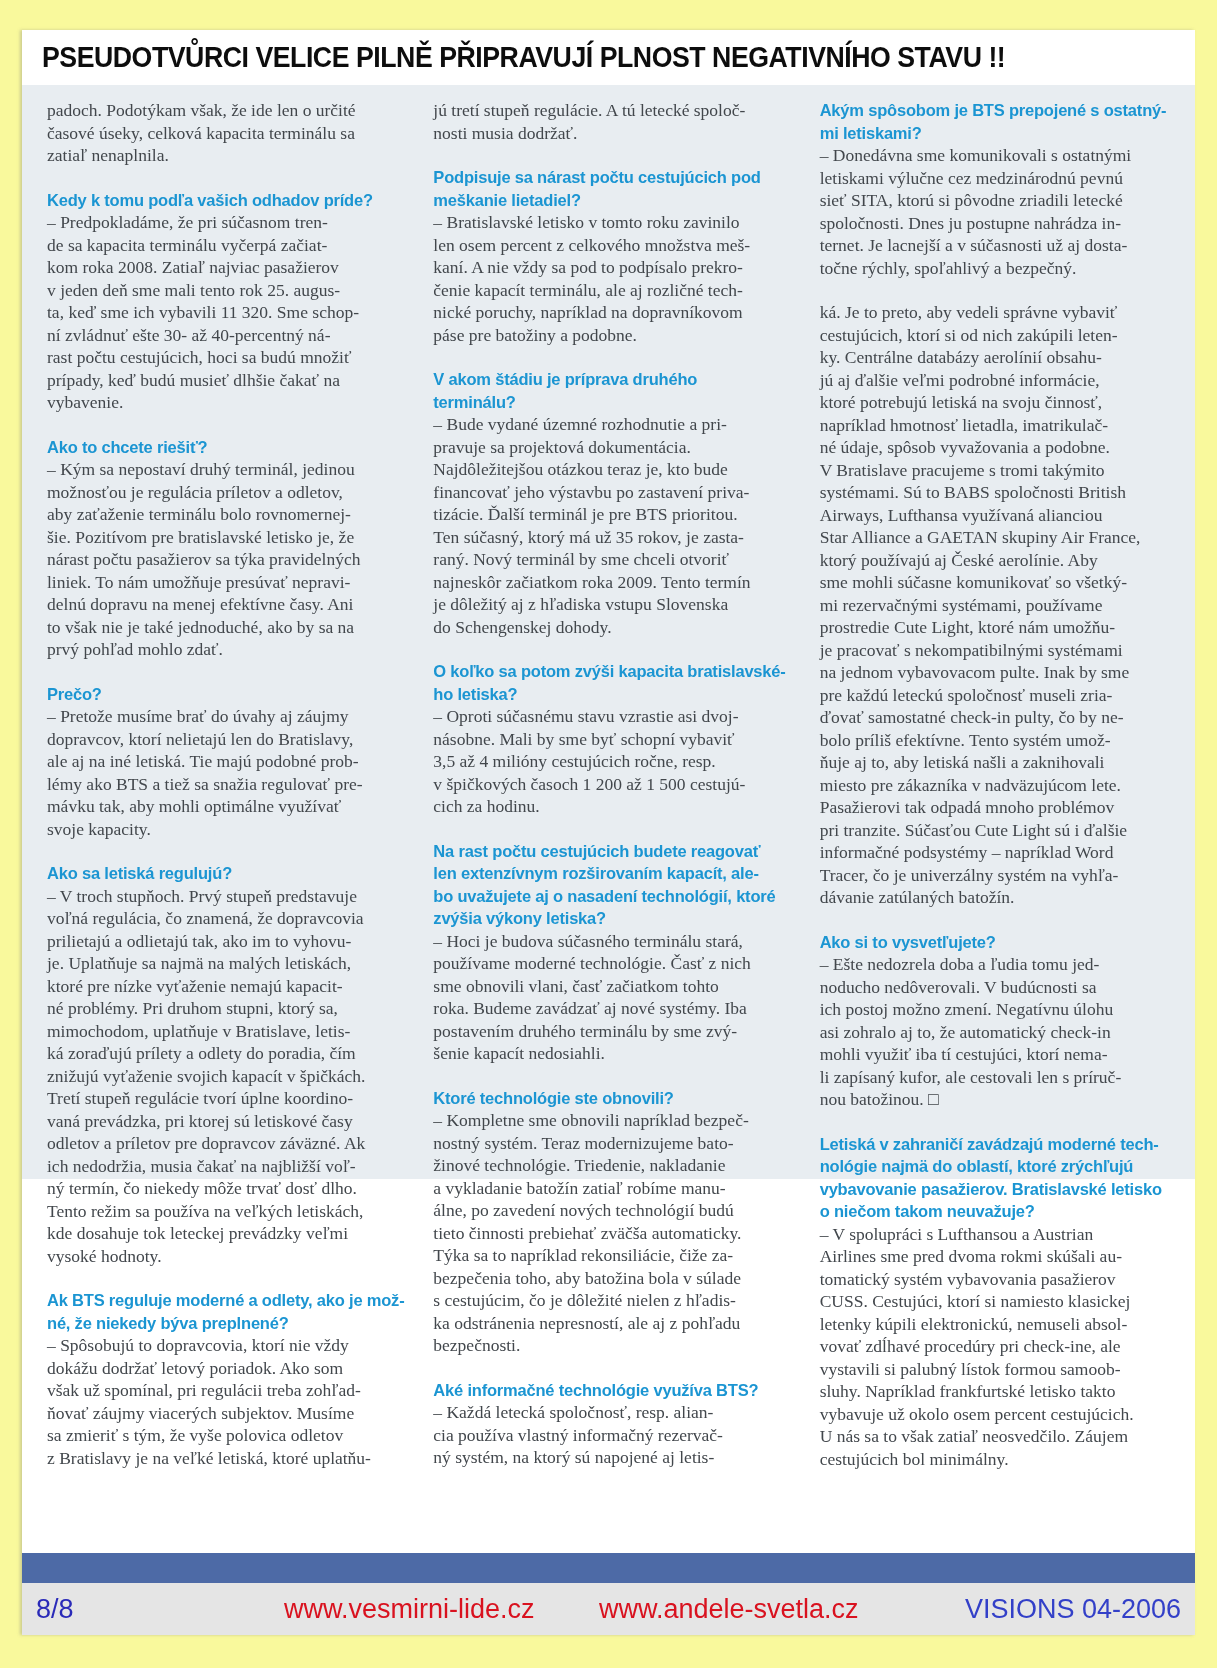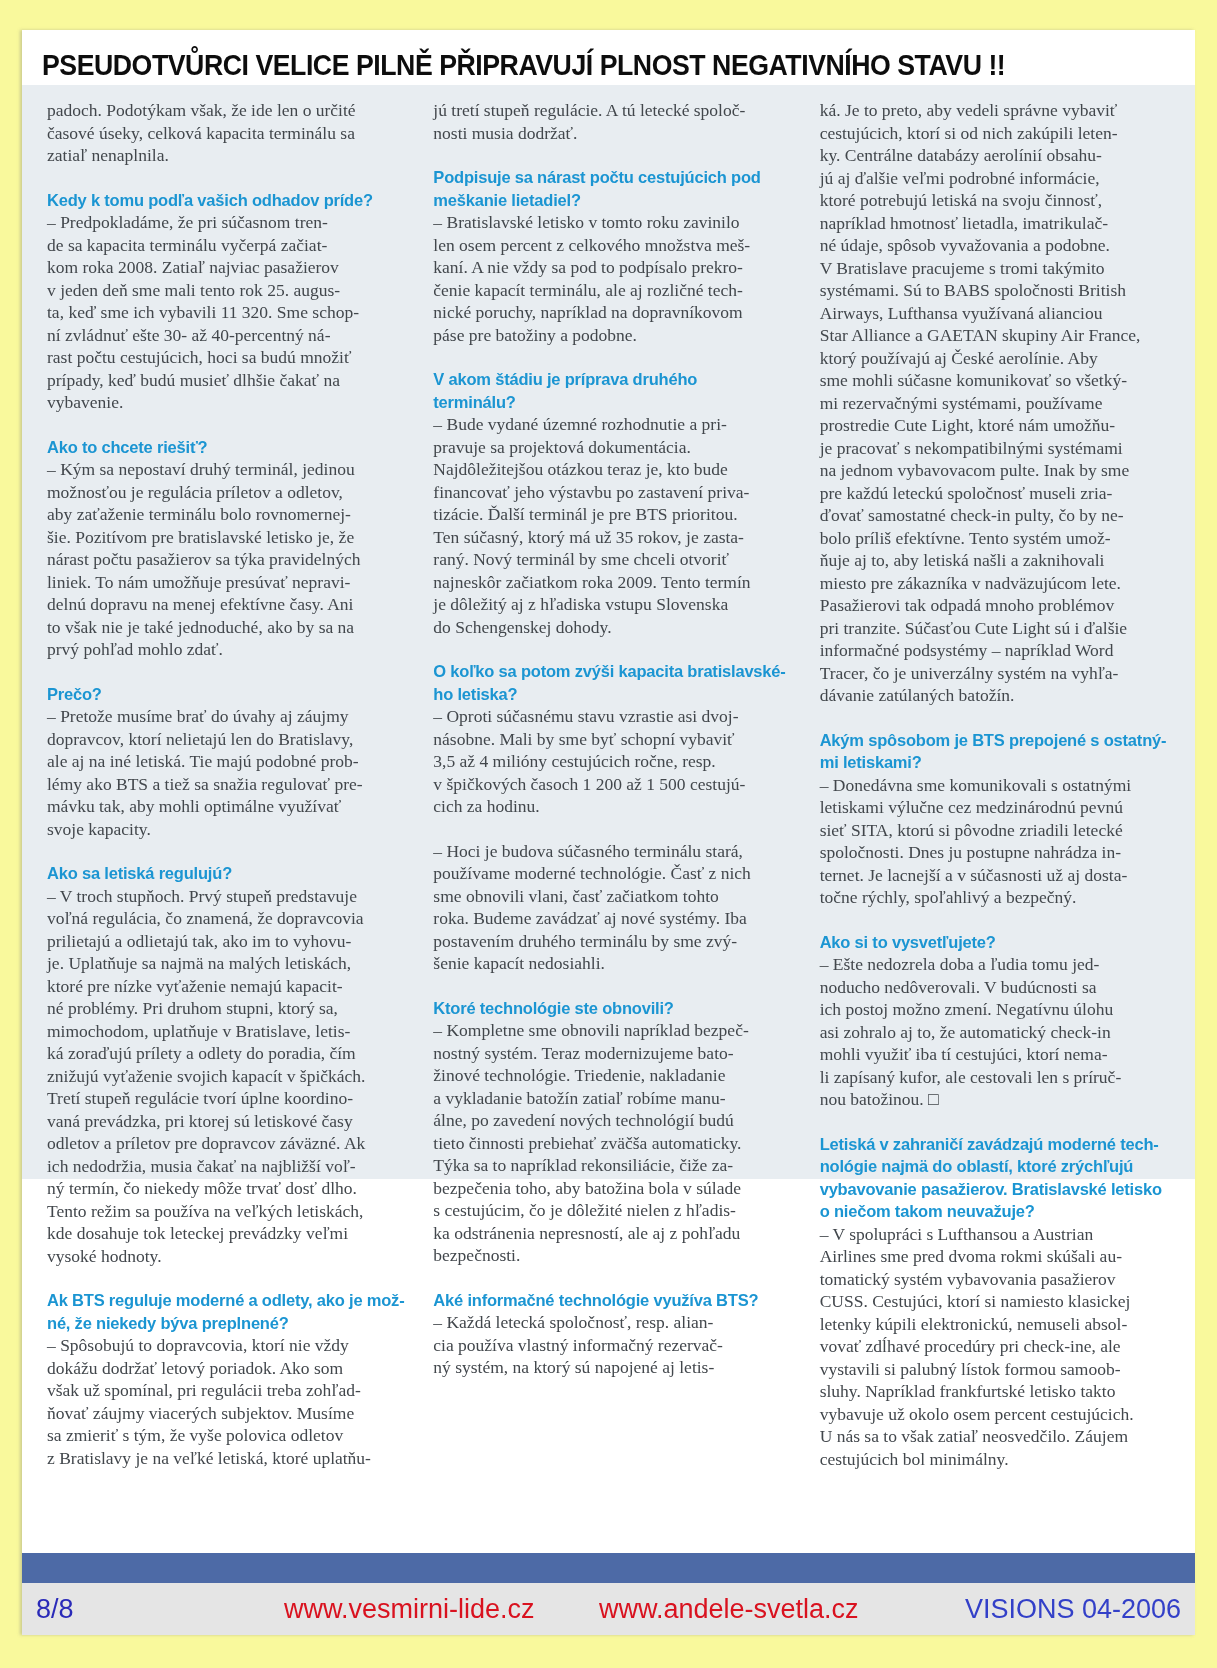--- a/index.html
+++ b/index.html
@@ -12,21 +12,20 @@
   }
   .page {
     position:absolute; left:22px; top:30px;
     width:1173px; height:1605px;
     background:#ffffff;
     box-shadow:-2px 0 3px rgba(120,120,120,.35);
   }
   .headline-band {
     position:absolute; top:0; left:0; right:0; height:39px;
     background:#ffffff;
-    margin-top:8px;
   }
   .headline {
     position:absolute; left:20px; top:7px;
     font-weight:bold; font-size:29px; line-height:40px;
     color:#0d0d0d; white-space:nowrap;
     transform:scaleX(0.92); transform-origin:left center;
     letter-spacing:-0.5px;
   }
   .content {
     position:absolute; top:55px; left:0; right:0; height:1094px;
@@ -181,20 +180,24 @@
       <div class="block">
         <h3 class="q">O koľko sa potom zvýši kapacita bratislavské-
 ho letiska?</h3>
         <p class="a">– Oproti súčasnému stavu vzrastie asi dvoj-
 násobne. Mali by sme byť schopní vybaviť
 3,5 až 4 milióny cestujúcich ročne, resp.
 v špičkových časoch 1 200 až 1 500 cestujú-
 cich za hodinu.</p>
       </div>
       <div class="block">
+        <h3 class="q">Na rast počtu cestujúcich budete reagovať
+len extenzívnym rozširovaním kapacít, ale-
+bo uvažujete aj o nasadení technológií, ktoré
+zvýšia výkony letiska?</h3>
         <p class="a">– Hoci je budova súčasného terminálu stará,
 používame moderné technológie. Časť z nich
 sme obnovili vlani, časť začiatkom tohto
 roka. Budeme zavádzať aj nové systémy. Iba
 postavením druhého terminálu by sme zvý-
 šenie kapacít nedosiahli.</p>
       </div>
       <div class="block">
         <h3 class="q">Ktoré technológie ste obnovili?</h3>
         <p class="a">– Kompletne sme obnovili napríklad bezpeč-
@@ -211,20 +214,30 @@
       </div>
       <div class="block">
         <h3 class="q">Aké informačné technológie využíva BTS?</h3>
         <p class="a">– Každá letecká spoločnosť, resp. alian-
 cia používa vlastný informačný rezervač-
 ný systém, na ktorý sú napojené aj letis-</p>
       </div>
     </div>
 
     <div class="col">
+      <div class="block">
+        <h3 class="q">Akým spôsobom je BTS prepojené s ostatný-
+mi letiskami?</h3>
+        <p class="a">– Donedávna sme komunikovali s ostatnými
+letiskami výlučne cez medzinárodnú pevnú
+sieť SITA, ktorú si pôvodne zriadili letecké
+spoločnosti. Dnes ju postupne nahrádza in-
+ternet. Je lacnejší a v súčasnosti už aj dosta-
+točne rýchly, spoľahlivý a bezpečný.</p>
+      </div>
       <div class="block">
         <p class="a">ká. Je to preto, aby vedeli správne vybaviť
 cestujúcich, ktorí si od nich zakúpili leten-
 ky. Centrálne databázy aerolínií obsahu-
 jú aj ďalšie veľmi podrobné informácie,
 ktoré potrebujú letiská na svoju činnosť,
 napríklad hmotnosť lietadla, imatrikulač-
 né údaje, spôsob vyvažovania a podobne.
 V Bratislave pracujeme s tromi takýmito
 systémami. Sú to BABS spoločnosti British
@@ -241,30 +254,20 @@
 bolo príliš efektívne. Tento systém umož-
 ňuje aj to, aby letiská našli a zaknihovali
 miesto pre zákazníka v nadväzujúcom lete.
 Pasažierovi tak odpadá mnoho problémov
 pri tranzite. Súčasťou Cute Light sú i ďalšie
 informačné podsystémy – napríklad Word
 Tracer, čo je univerzálny systém na vyhľa-
 dávanie zatúlaných batožín.</p>
       </div>
       <div class="block">
-        <h3 class="q">Akým spôsobom je BTS prepojené s ostatný-
-mi letiskami?</h3>
-        <p class="a">– Donedávna sme komunikovali s ostatnými
-letiskami výlučne cez medzinárodnú pevnú
-sieť SITA, ktorú si pôvodne zriadili letecké
-spoločnosti. Dnes ju postupne nahrádza in-
-ternet. Je lacnejší a v súčasnosti už aj dosta-
-točne rýchly, spoľahlivý a bezpečný.</p>
-      </div>
-      <div class="block">
         <h3 class="q">Ako si to vysvetľujete?</h3>
         <p class="a">– Ešte nedozrela doba a ľudia tomu jed-
 noducho nedôverovali. V budúcnosti sa
 ich postoj možno zmení. Negatívnu úlohu
 asi zohralo aj to, že automatický check-in
 mohli využiť iba tí cestujúci, ktorí nema-
 li zapísaný kufor, ale cestovali len s príruč-
 nou batožinou. □</p>
       </div>
       <div class="block">

